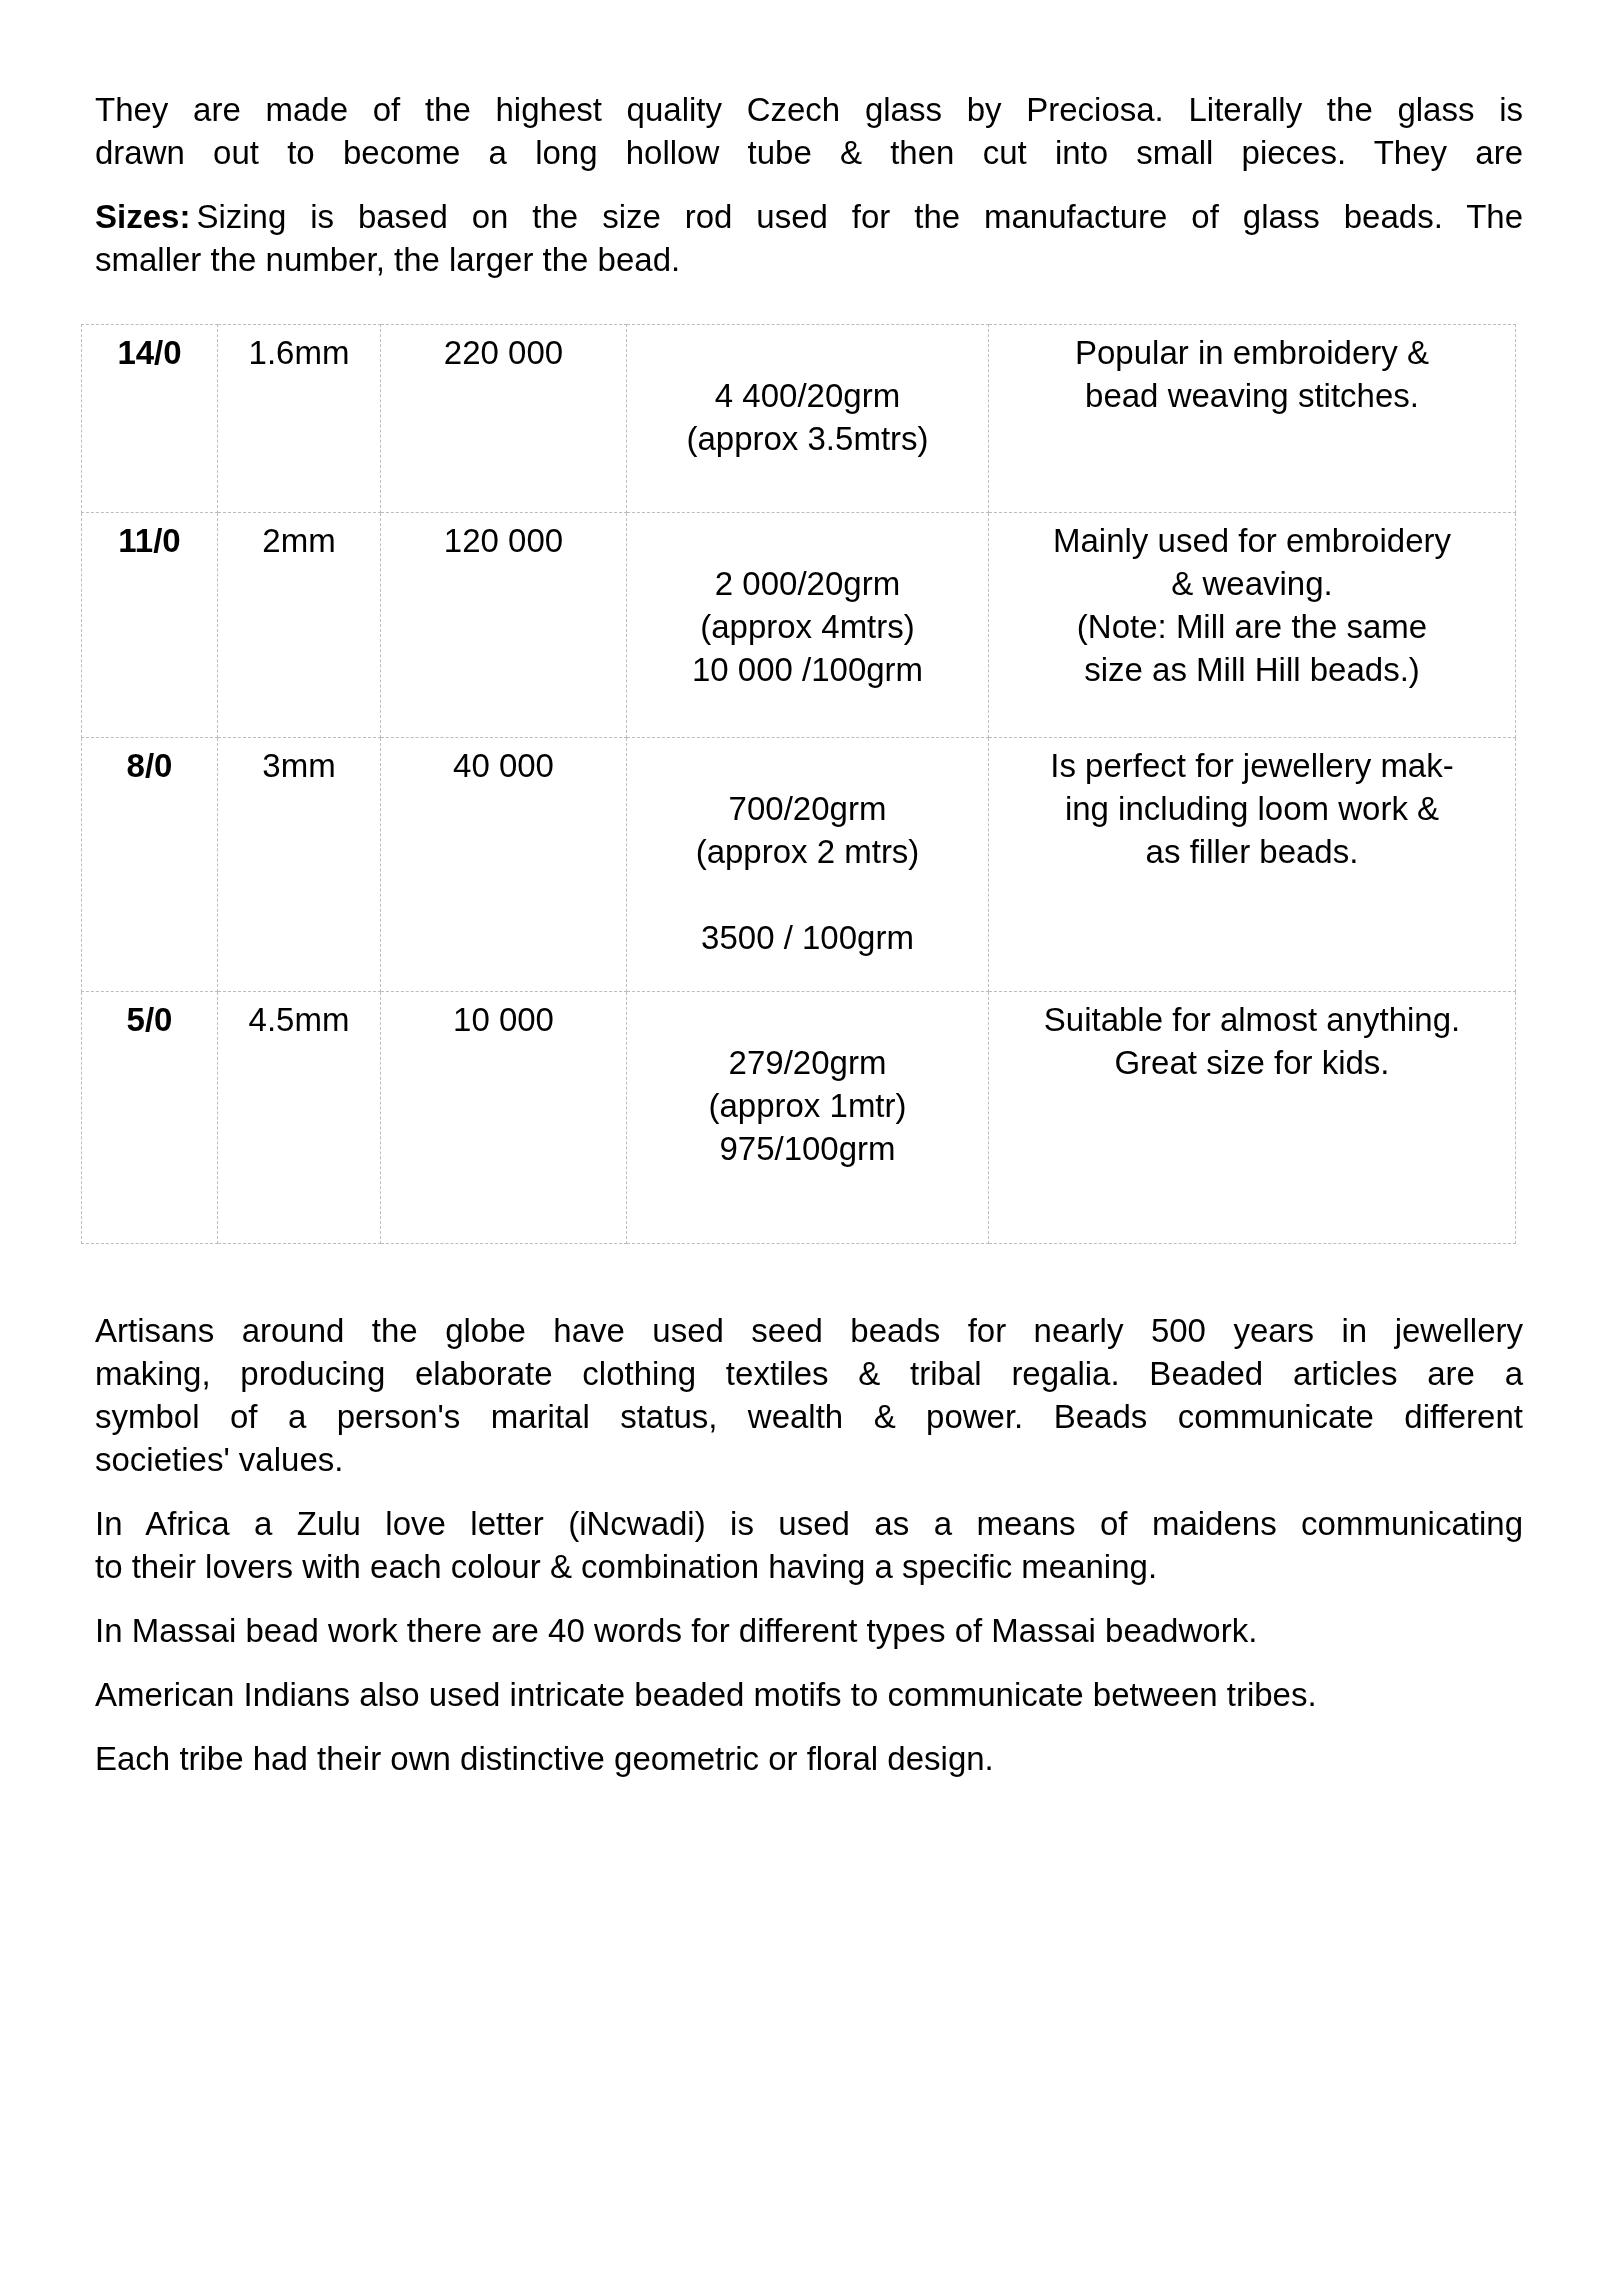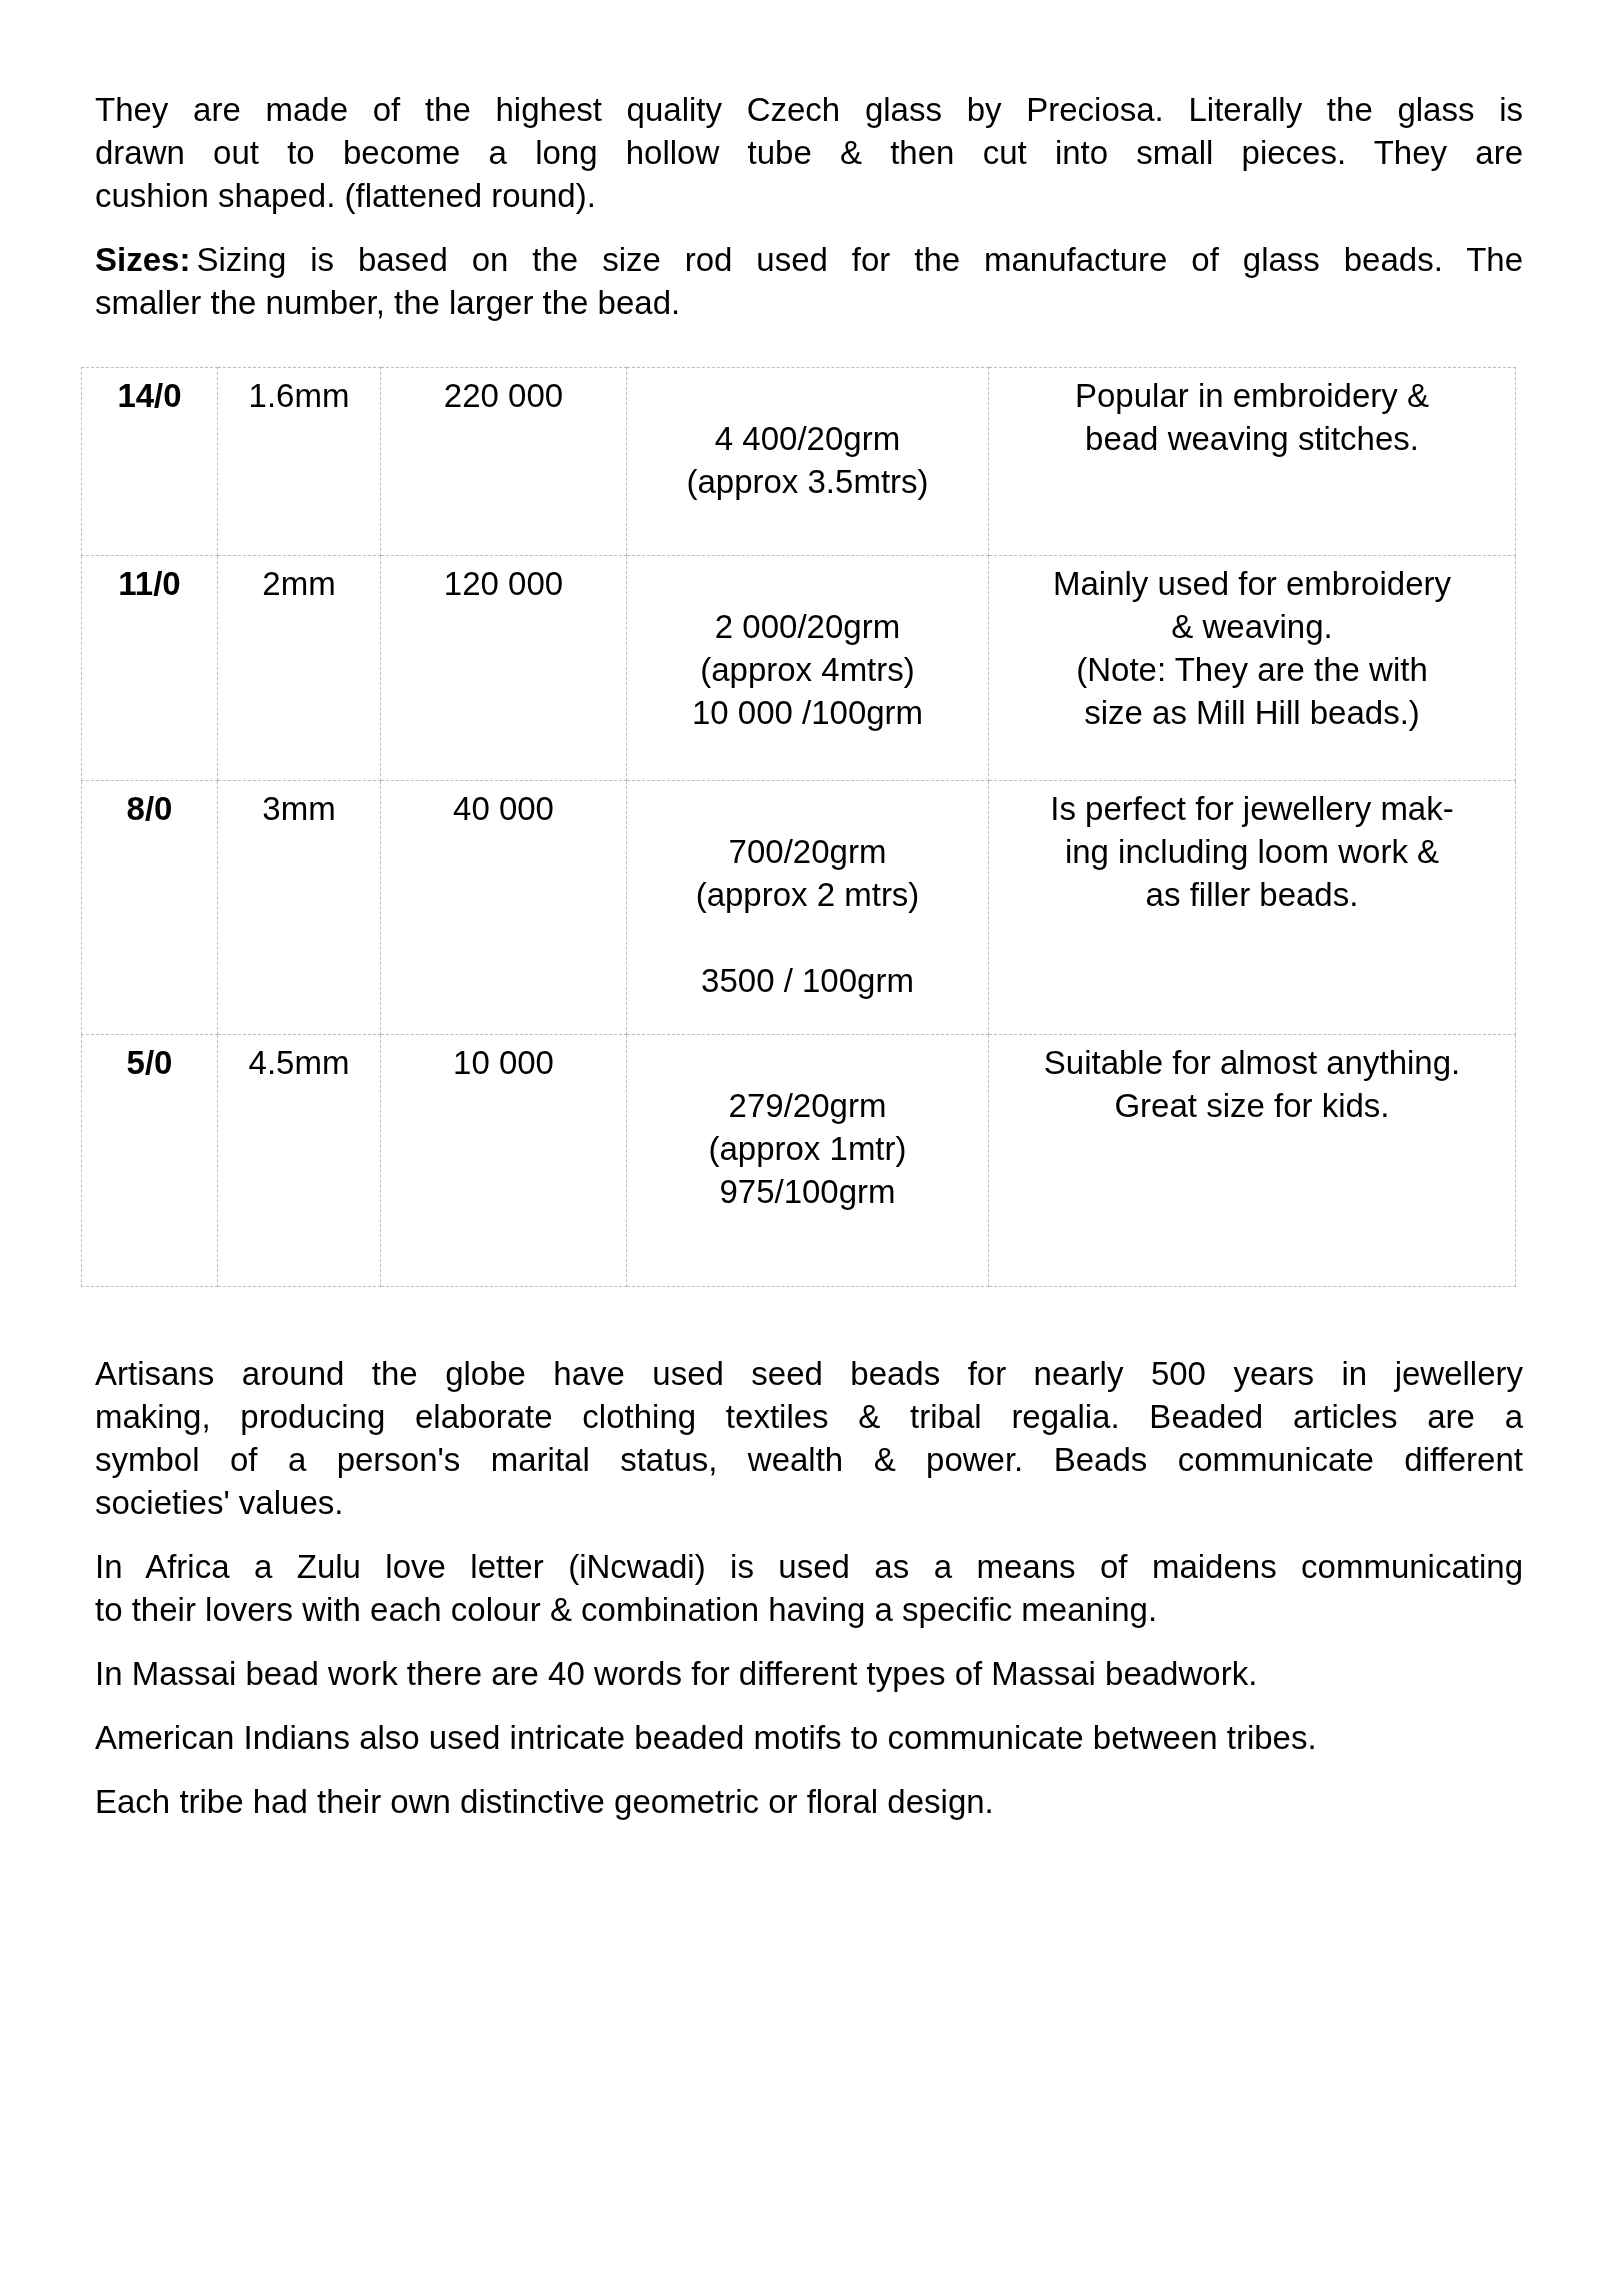--- a/index.html
+++ b/index.html
@@ -46,21 +46,20 @@
 </style>
 </head>
 <body>
 
 <div>
 
 
   <p class="para">
     <span class="line jline">They are made of the highest quality Czech glass by Preciosa. Literally the glass is</span>
     <span class="line jline">drawn out to become a long hollow tube &amp; then cut into small pieces. They are</span>
-    <span class="line lline">cushion shaped. (flattened round).</span>
   </p>
 
   <p class="para">
     <span class="line jline"><span class="bold">Sizes:</span><span class="rest">Sizing is based on the size rod used for the manufacture of glass beads. The</span></span>
     <span class="line lline">smaller the number, the larger the bead.</span>
   </p>
 
   <table class="beads">
     <colgroup>
       <col style="width:136px">
@@ -104,21 +103,21 @@
           </td>
       <td>
         <div class="cl"></div>
         <div class="cl">2 000/20grm</div>
         <div class="cl">(approx 4mtrs)</div>
         <div class="cl">10 000 /100grm</div>
       </td>
       <td>
         <div class="cl">Mainly used for embroidery</div>
         <div class="cl">&amp; weaving.</div>
-        <div class="cl">(Note: They are the with</div>
+        <div class="cl">(Note: Mill are the same</div>
         <div class="cl">size as Mill Hill beads.)</div>
       </td>
     </tr>
 
     <tr class="tr-r2">
       <td class="code-col">
             <div class="cl">8/0</div>
           </td>
       <td>
             <div class="cl">3mm</div>

